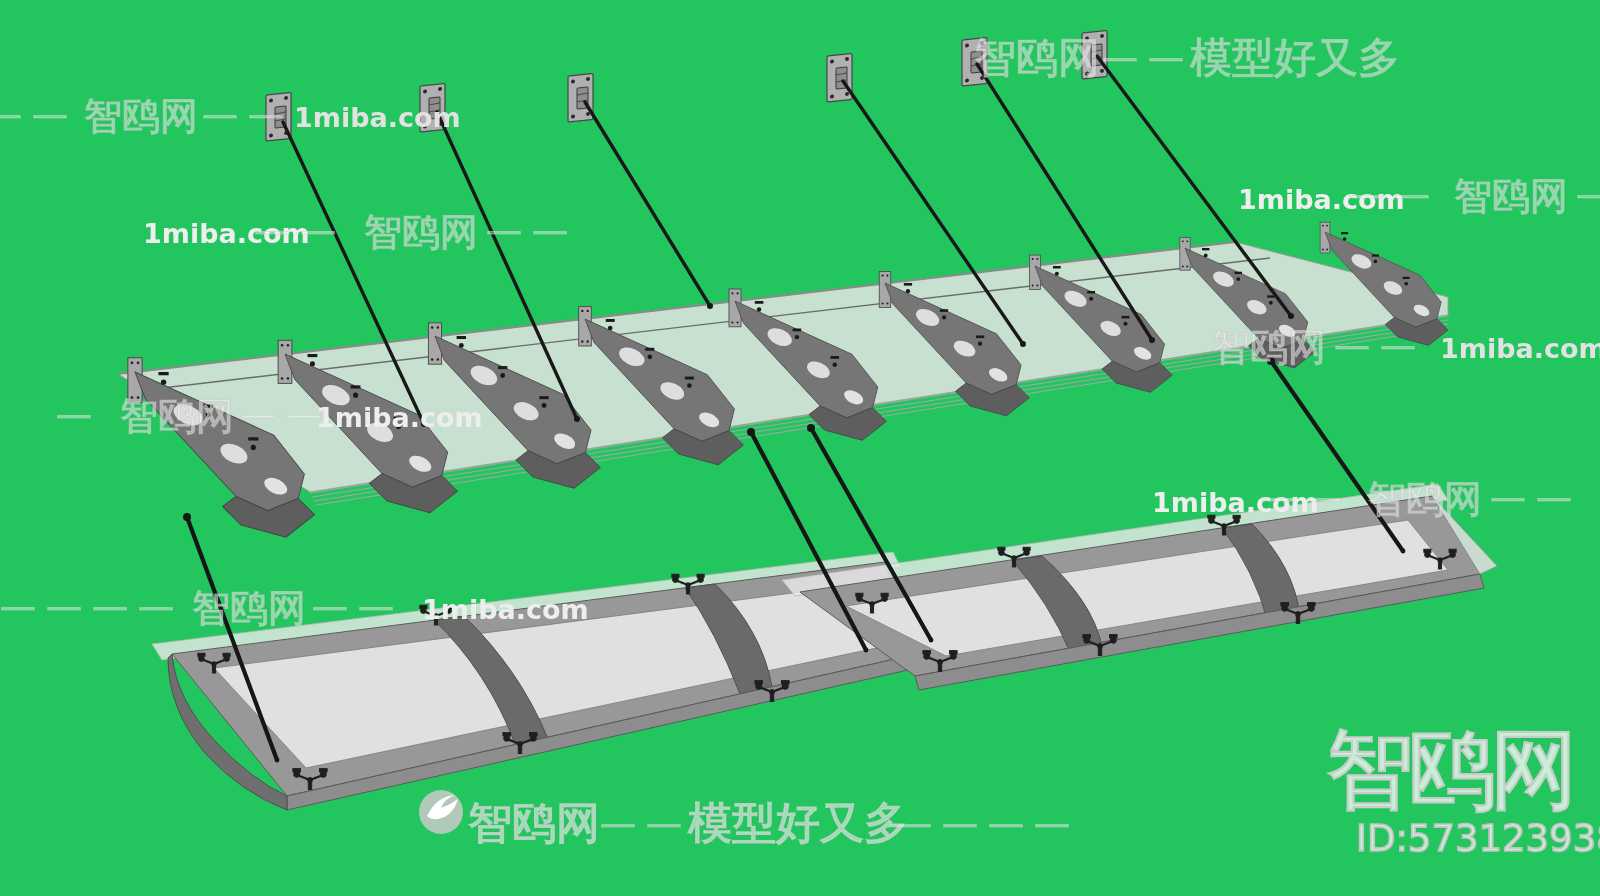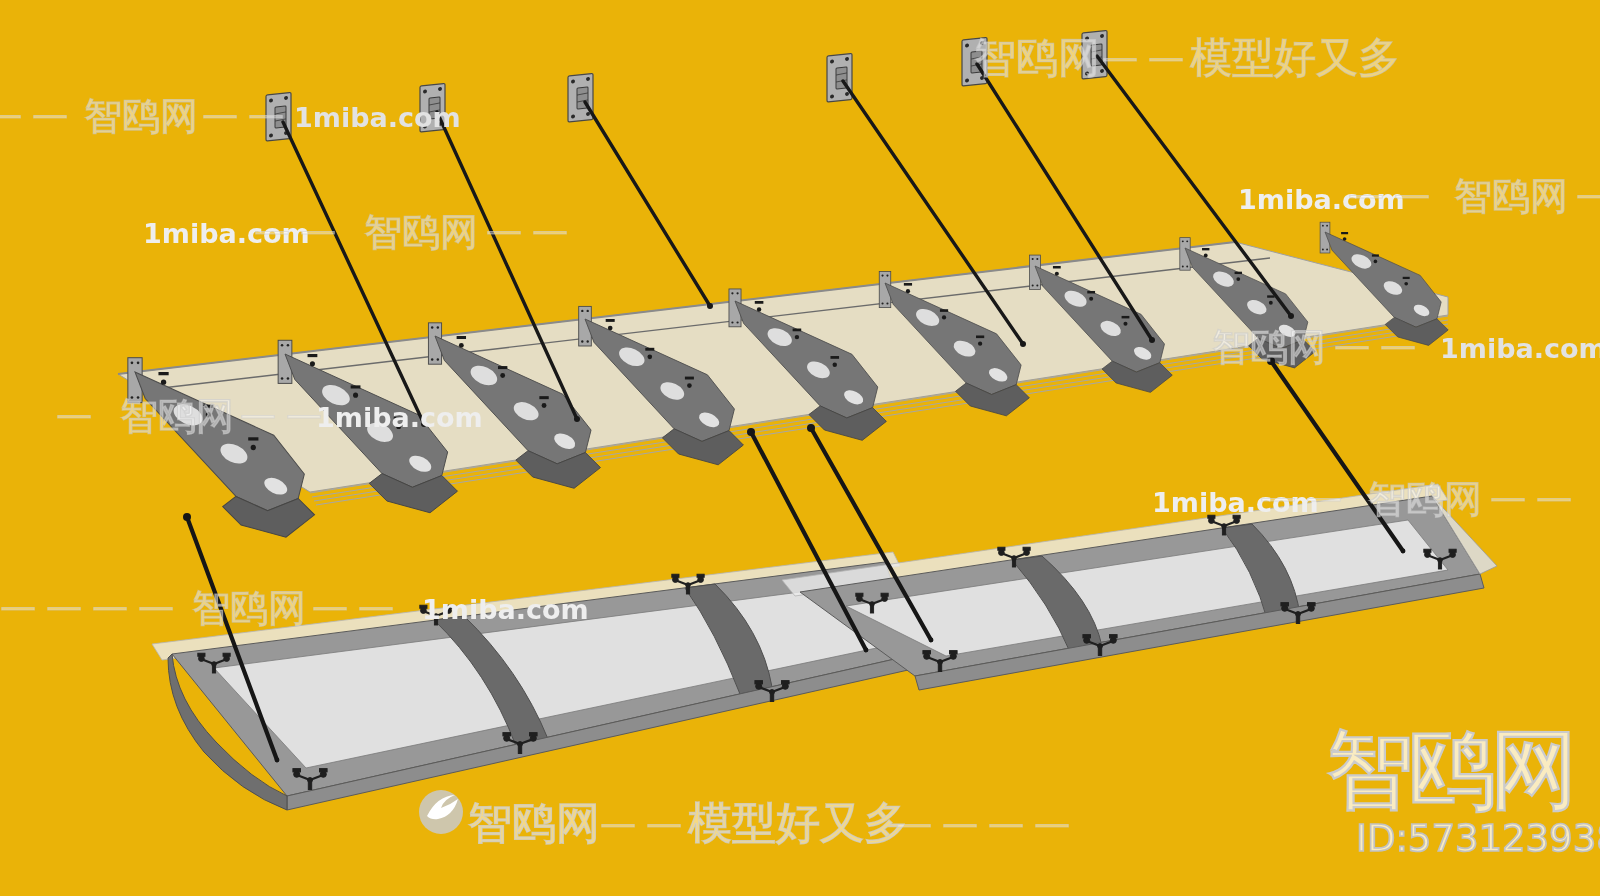--- a/index.html
+++ b/index.html
@@ -1,16 +1,16 @@
 <!DOCTYPE html>
 <html><head>
 <meta charset="utf-8">
 <style>
   html,body{margin:0;padding:0;background:#ffffff;}
-  .stage{position:relative;width:1600px;height:896px;background:#eab308;overflow:hidden;}
+  .stage{position:relative;width:1600px;height:896px;background:#22c55e;overflow:hidden;}
   svg{display:block;}
   .wm{font-family:"DejaVu Sans","Liberation Sans",sans-serif;}
   .wm-cjk{fill:#ffffff;fill-opacity:.45;stroke:#c9c9c9;stroke-opacity:.62;stroke-width:1.3px;font-size:38px;}
   .wm-cjk-lg{font-size:42px;}
   .wm-dash{fill:#ffffff;fill-opacity:.4;stroke:#cfcfcf;stroke-opacity:.55;stroke-width:1.2px;font-size:36px;letter-spacing:10px;}
   .wm-site{fill:#e2e2e2;font-size:27px;font-weight:bold;}
   .wm-site-faint{fill:#eeeeee;font-size:27px;font-weight:bold;}
   .wm-logo-cjk{fill:#ffffff;fill-opacity:.5;stroke:#d0d0d0;stroke-opacity:.8;stroke-width:1.5px;font-size:44px;}
   .wm-badge{fill:#ffffff;fill-opacity:.75;stroke:#cbcbcb;stroke-width:2.2px;font-size:88px;letter-spacing:-6px;}
   .wm-id{fill:#ffffff;fill-opacity:.75;stroke:#c2c2c2;stroke-width:1.7px;font-size:37px;}

